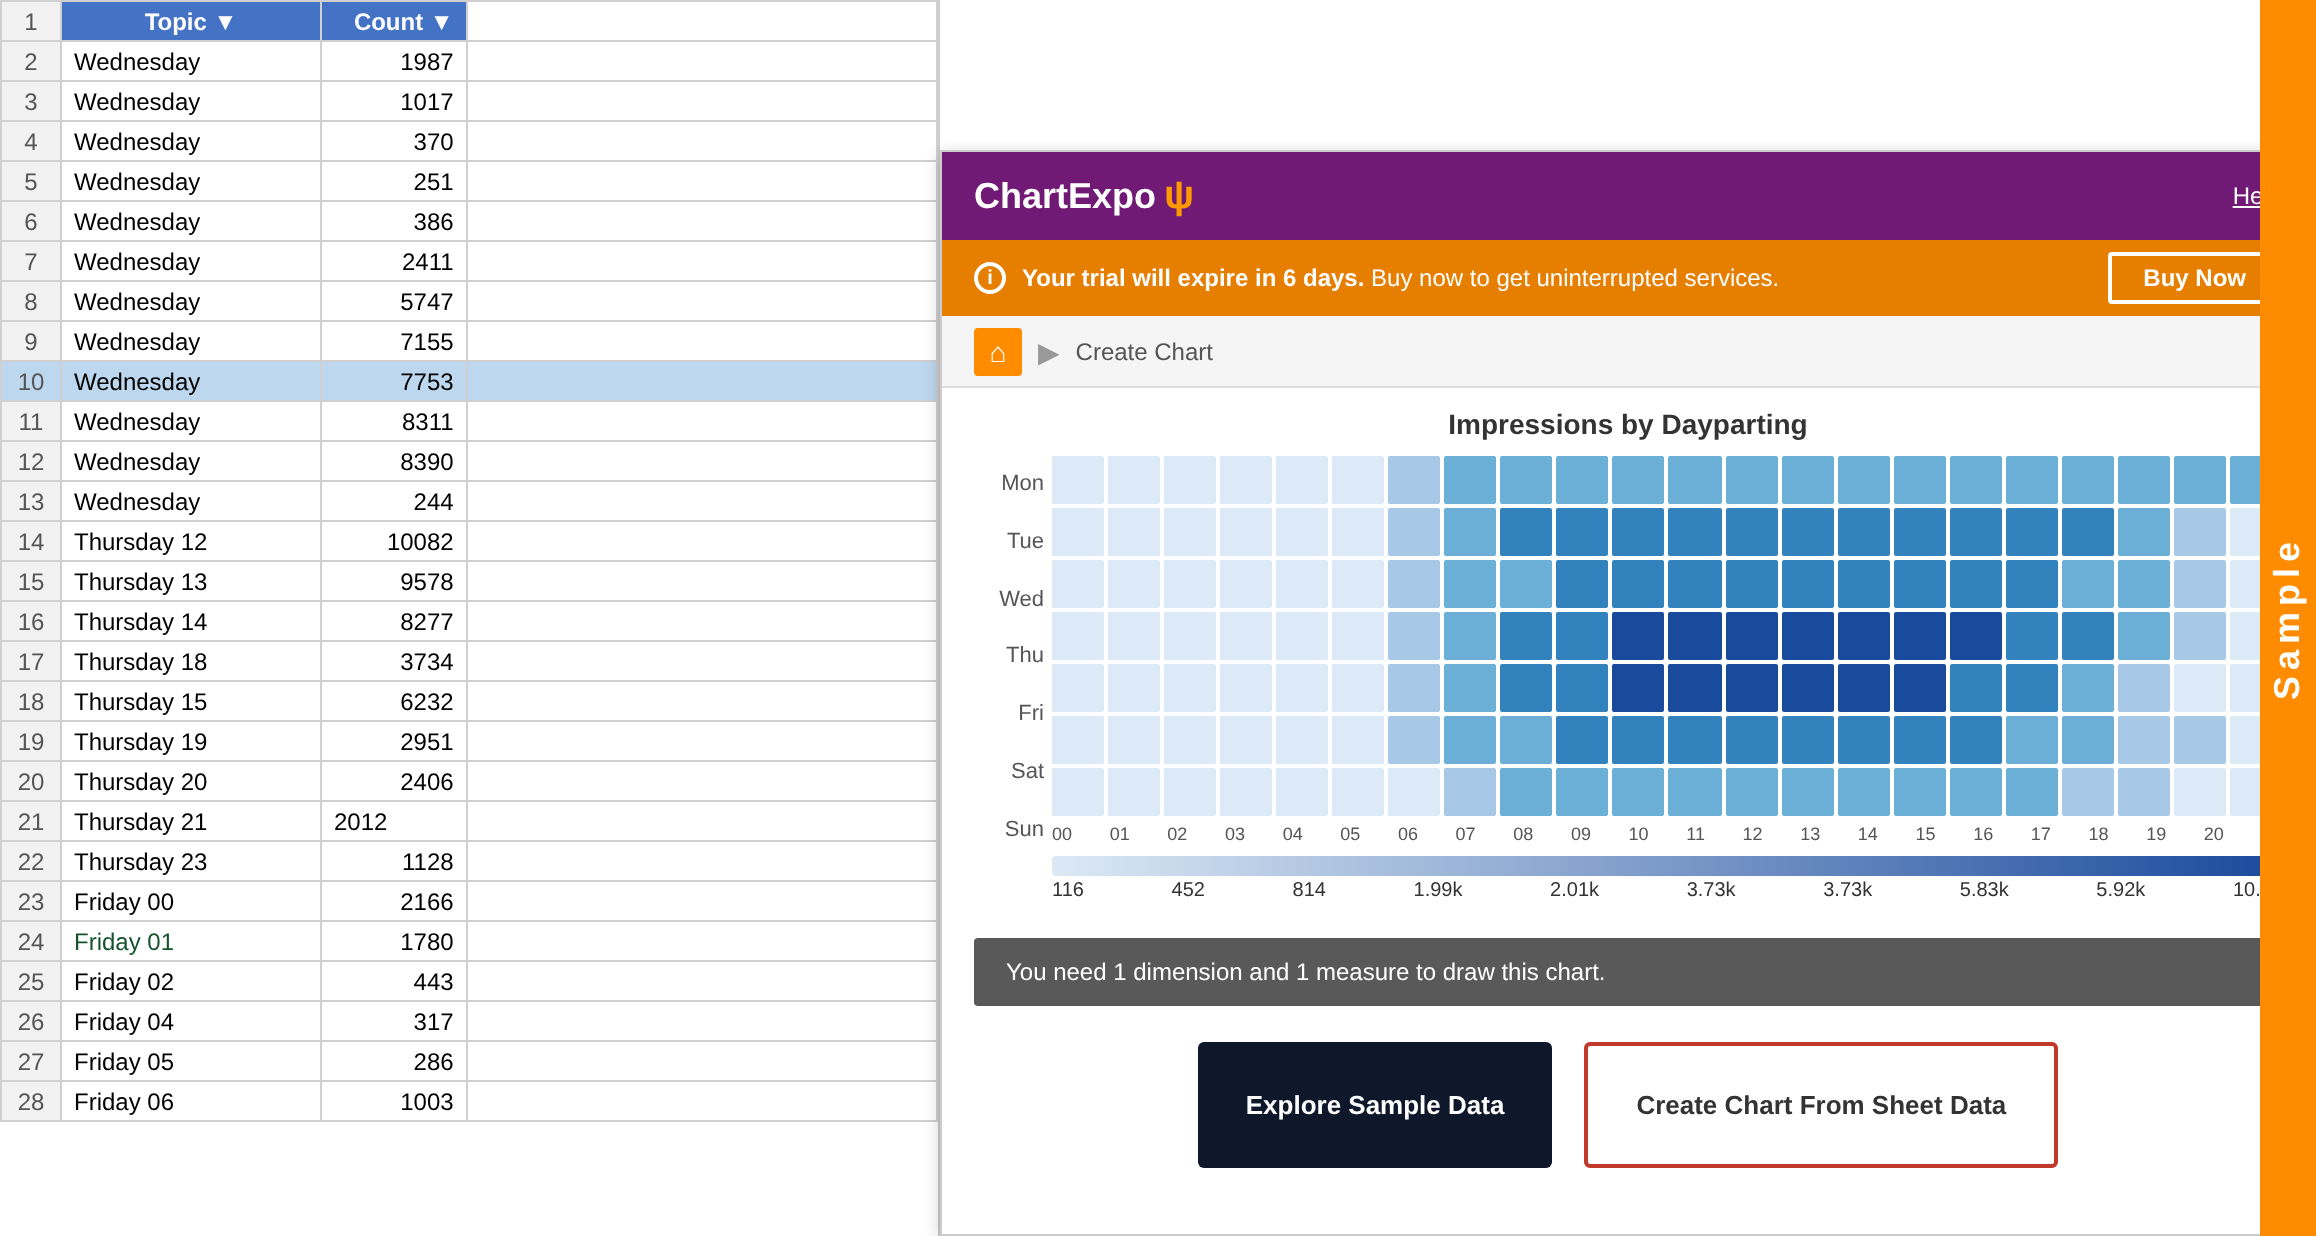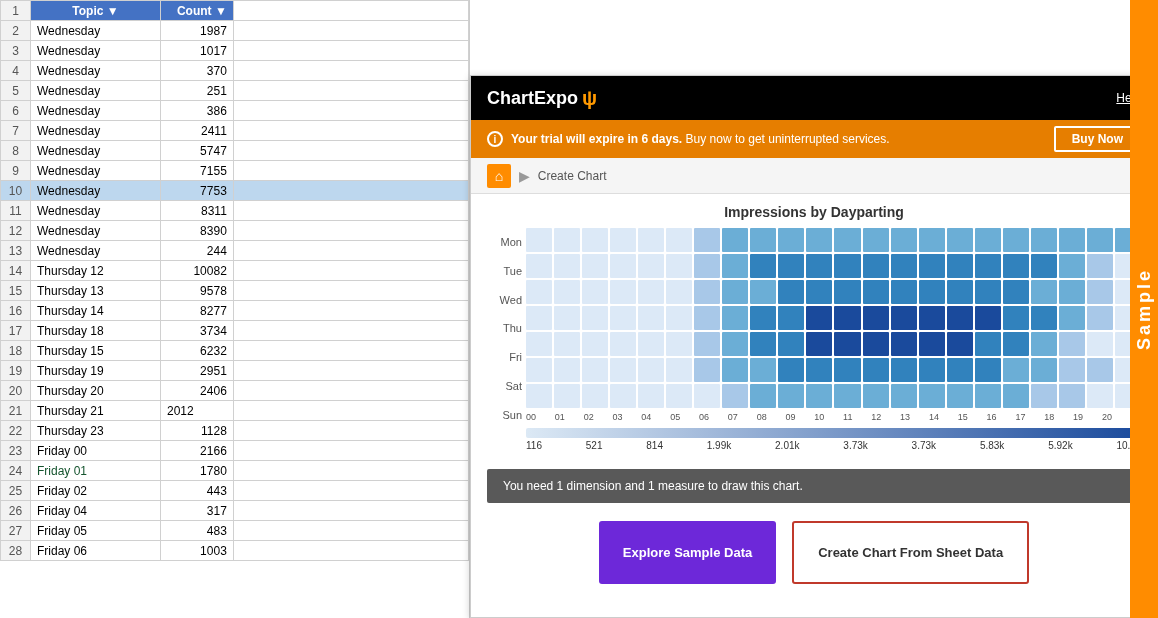--- a/index.html
+++ b/index.html
@@ -73,21 +73,21 @@
       left: 470px;
       width: 688px;
       height: 543px;
       background: #fff;
       border: 1px solid #ccc;
       box-shadow: 0 2px 8px rgba(0,0,0,0.2);
     }
 
     
     .panel-header {
-      background: #000000;
+      background: #701a75;
       color: #fff;
       display: flex;
       align-items: center;
       justify-content: space-between;
       padding: 8px 16px;
       height: 44px;
     }
 
     .chartexpo-logo {
       font-size: 18px;
@@ -285,21 +285,21 @@
 
     
     .action-buttons {
       display: flex;
       justify-content: center;
       gap: 16px;
       padding: 10px 16px;
     }
 
     .explore-btn {
-      background: #6d28d9;
+      background: #0f172a;
       color: #fff;
       border: none;
       padding: 24px 24px;
       cursor: pointer;
       font-size: 13px;
       font-weight: bold;
       border-radius: 3px;
     }
 
     .create-chart-btn {
@@ -497,21 +497,21 @@
         </tr>
         <tr>
           <td class="row-header">26</td>
           <td>Friday 04</td>
           <td style="text-align: right;">317</td>
           <td class="empty-col"></td>
         </tr>
         <tr>
           <td class="row-header">27</td>
           <td>Friday 05</td>
-          <td style="text-align: right;">483</td>
+          <td style="text-align: right;">286</td>
           <td class="empty-col"></td>
         </tr>
         <tr>
           <td class="row-header">28</td>
           <td>Friday 06</td>
           <td style="text-align: right;">1003</td>
           <td class="empty-col"></td>
         </tr>
       </tbody>
   </table>
@@ -735,21 +735,21 @@
             <span>18</span>
             <span>19</span>
             <span>20</span>
             <span>21</span>
           </div>
         <div class="legend-area">
           <div style="width:100%">
             <div class="legend-gradient"></div>
             <div class="legend-values" id="legend-values">
                 <span>116</span>
-                <span>521</span>
+                <span>452</span>
                 <span>814</span>
                 <span>1.99k</span>
                 <span>2.01k</span>
                 <span>3.73k</span>
                 <span>3.73k</span>
                 <span>5.83k</span>
                 <span>5.92k</span>
                 <span>10.1k</span>
               </div>
           </div>

